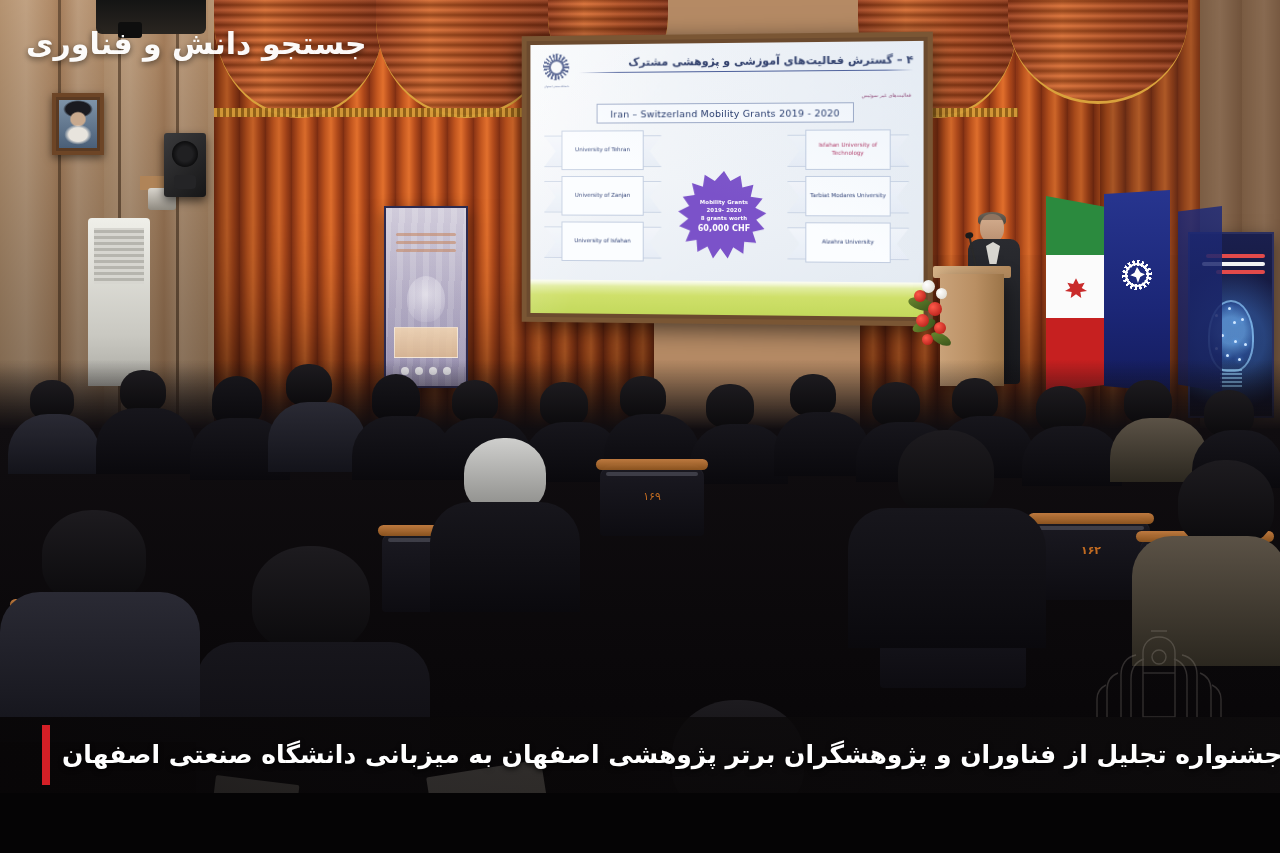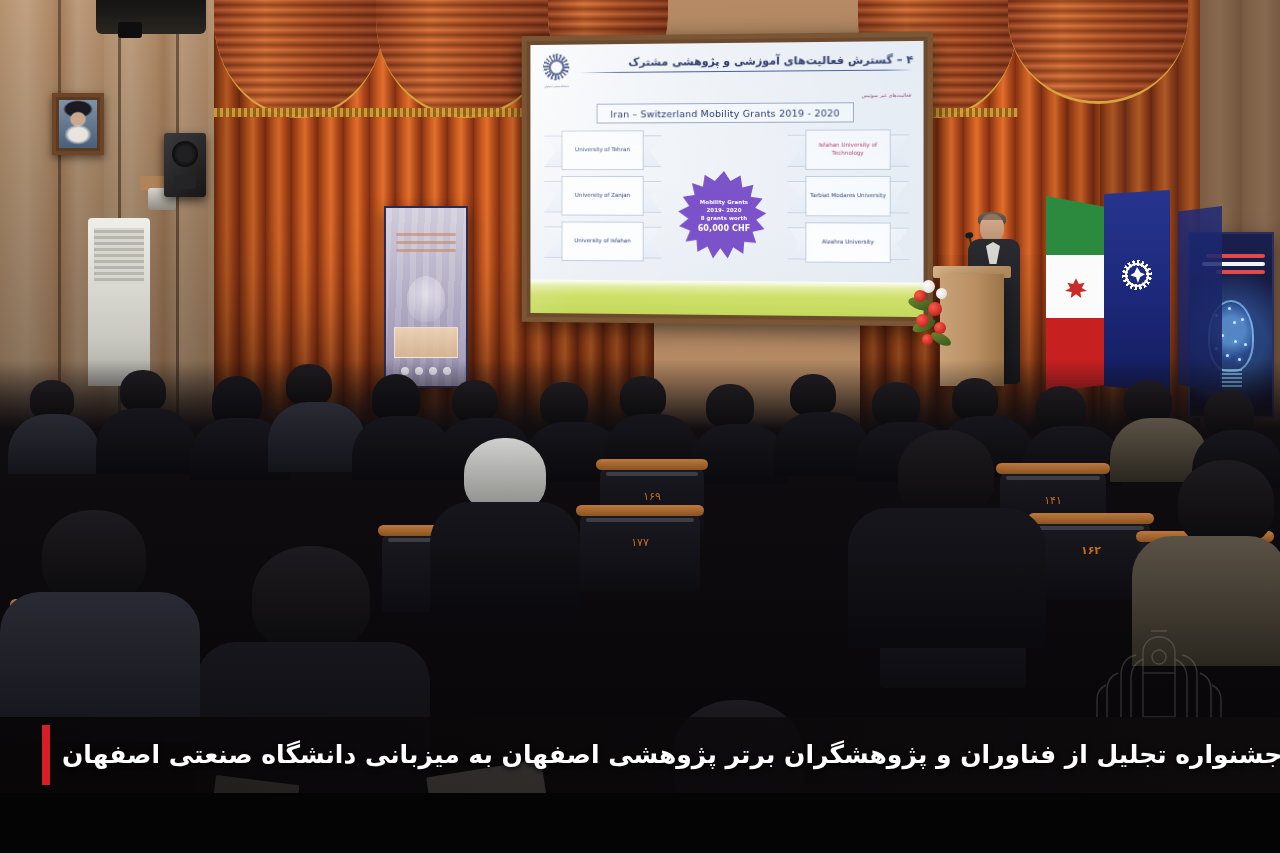--- a/index.html
+++ b/index.html
@@ -675,27 +675,21 @@
     <div class="shoulder" style="left:774px;top:52px; width:96px;  height:64px;"></div>
     <div class="shoulder" style="left:856px;top:62px; width:98px;  height:60px;"></div>
     <div class="shoulder" style="left:938px;top:56px; width:96px;  height:62px;"></div>
     <div class="shoulder" style="left:1022px;top:66px;width:100px; height:60px;"></div>
     <div class="shoulder tan" style="left:1110px;top:58px;width:98px;  height:64px;"></div>
     <div class="shoulder" style="left:1192px;top:70px;width:92px;  height:58px;"></div>
 
     <div class="chair" style="left:600px; top:104px; width:104px; height:72px;">
       <div class="seatnum">۱۶۹</div>
     </div>
-    <div class="chair" style="left:1000px;top:108px; width:106px; height:74px;">
-      <div class="seatnum">۱۴۱</div>
-    </div>
-
-    <div class="chair" style="left:580px; top:150px; width:120px; height:82px;">
-      <div class="seatnum">۱۷۷</div>
-    </div>
+
     <div class="chair" style="left:1032px;top:158px; width:118px; height:82px;font-weight:bold;">
       <div class="seatnum">۱۶۲</div>
     </div>
     <div class="chair" style="left:382px; top:170px; width:118px; height:82px;">
       <div class="seatnum">۱۴۳</div>
     </div>
 
     <div class="chair" style="left:880px; top:230px; width:146px; height:98px;">
       <div class="seatnum">۱۸۰</div>
     </div>
@@ -721,20 +715,21 @@
     <div class="head-blob" style="left:42px;  top:150px; width:104px; height:92px;"></div>
     <div class="shoulder suit" style="left:0px; top:232px; width:200px; height:150px;"></div>
 
     <div class="head-blob" style="left:672px; top:340px; width:132px; height:114px;"></div>
     <div class="shoulder" style="left:604px; top:440px; width:280px; height:70px;"></div>
 
     <div class="paper" style="left:432px; top:408px; width:116px; height:84px;"></div>
     <div class="paper" style="left:212px; top:420px; width:84px;  height:62px; transform:rotate(7deg)"></div>
   </div>
 
+  <div class="wm-topleft">جستجو دانش و فناوری</div>
 
   <svg class="wm-arch" viewBox="0 0 150 108">
     <g fill="none" stroke="#cfc6bd" stroke-width="1.4">
       <path d="M75 10 c-10 0 -16 7 -16 16 v64 h32 v-64 c0 -9 -6 -16 -16 -16z"></path>
       <circle cx="75" cy="30" r="7"></circle>
       <path d="M52 28 c-10 2 -15 10 -15 20 v42"></path>
       <path d="M60 32 c-9 3 -13 11 -13 20 v38"></path>
       <path d="M98 28 c10 2 15 10 15 20 v42"></path>
       <path d="M90 32 c9 3 13 11 13 20 v38"></path>
       <path d="M34 46 c-8 3 -11 9 -11 17 v27"></path>

